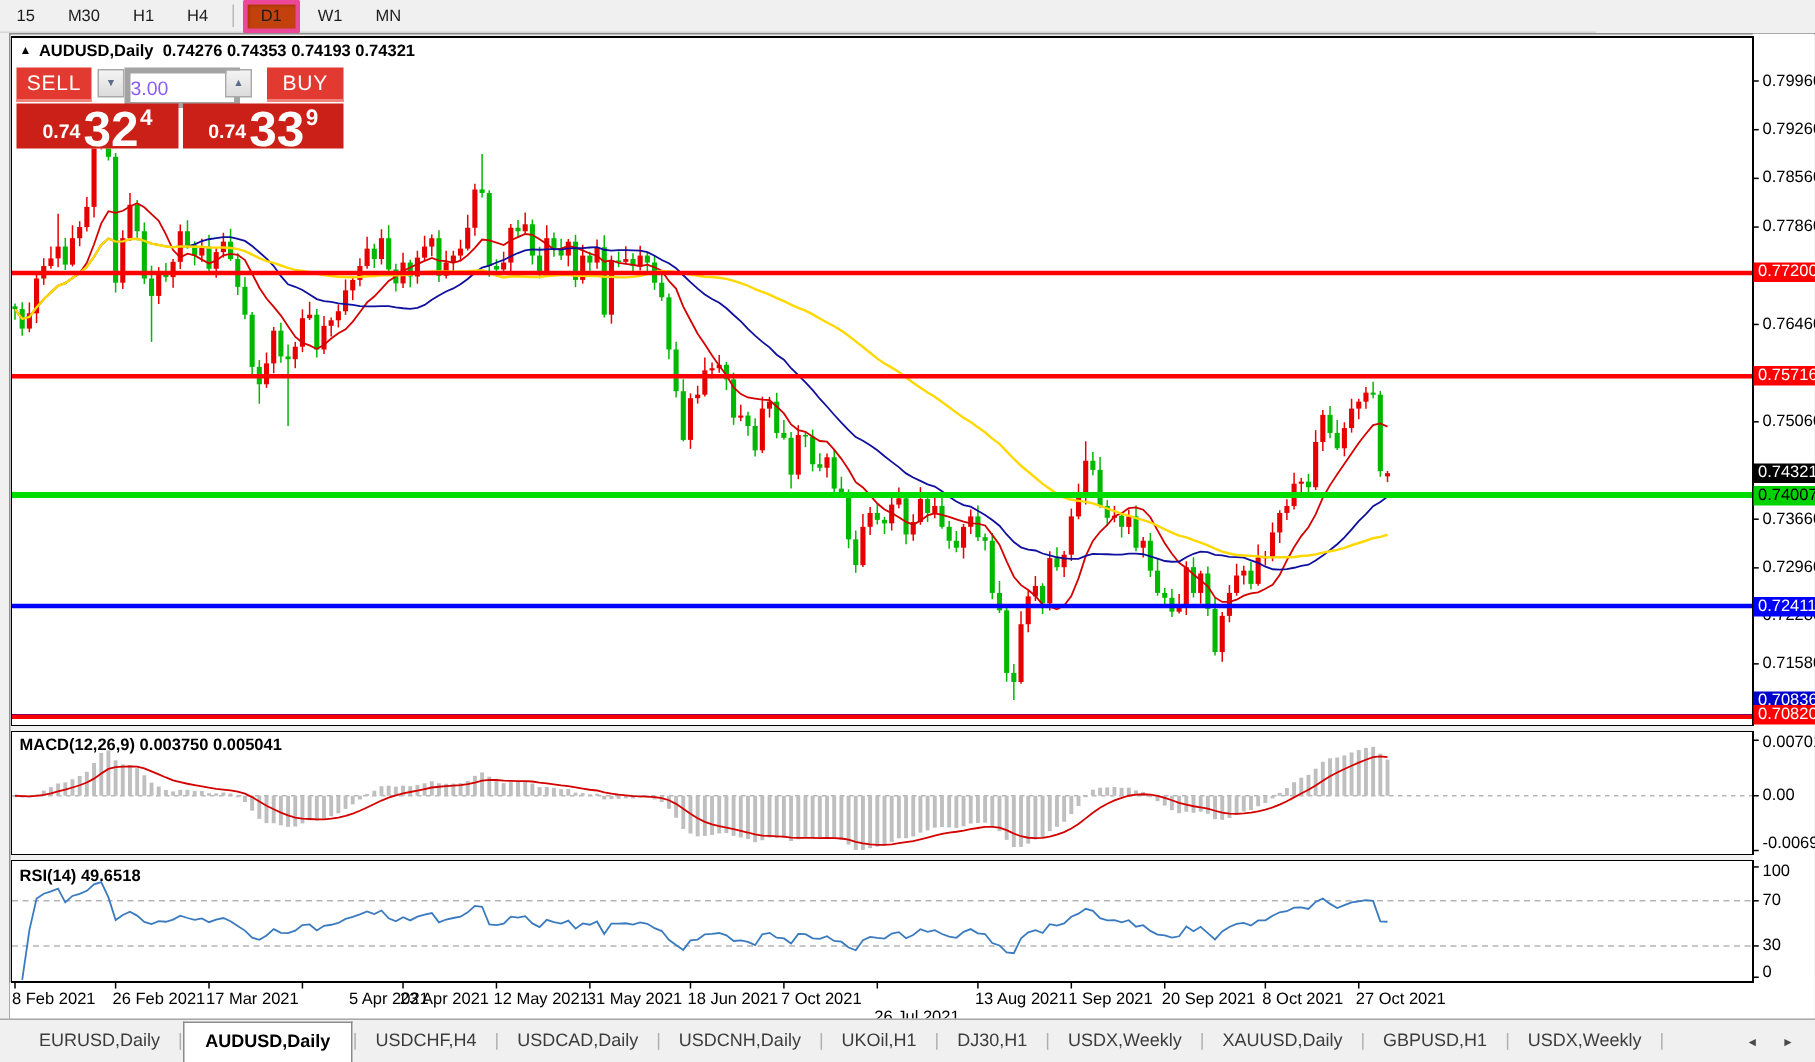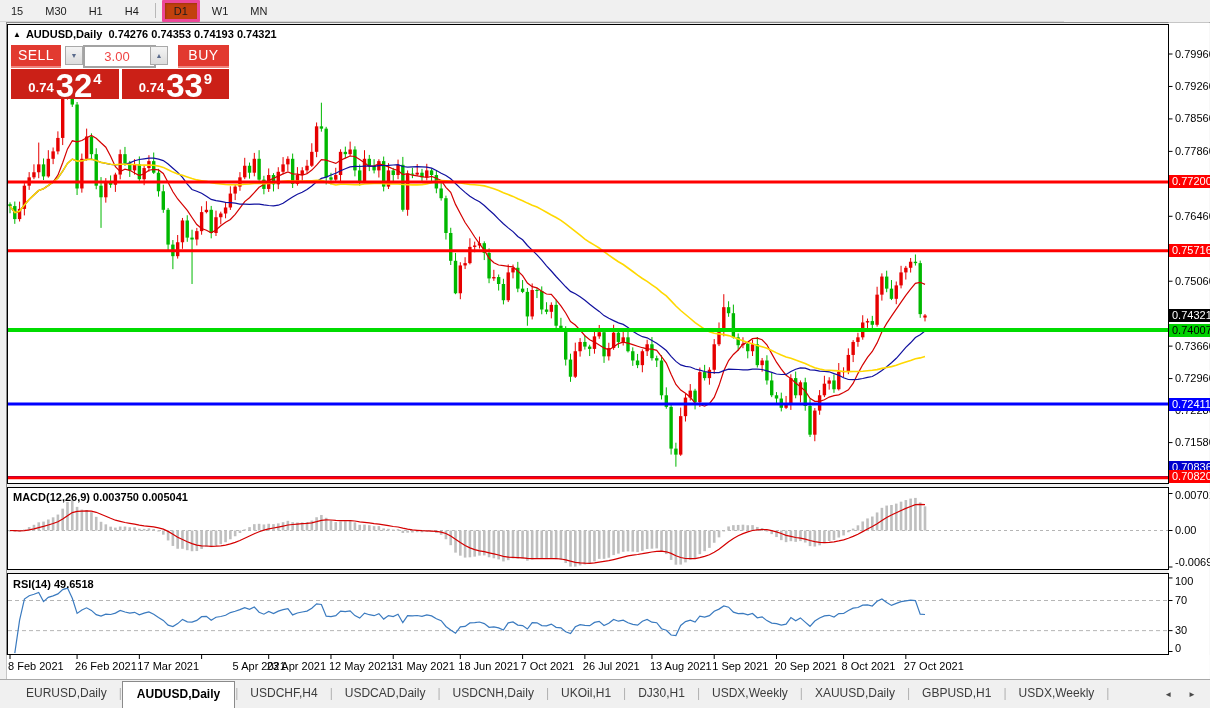--- a/index.html
+++ b/index.html
@@ -32,22 +32,22 @@
   #trade-panel{position:absolute;left:11px;top:44px;width:218px;height:55px;background:#fff;z-index:20}
   #trade-panel>div{position:absolute}
   .tp-btn{color:#fff;font-size:14px;letter-spacing:.5px;text-align:center;line-height:21px;
           background:#e23a30;border-bottom:2px solid #f0847d;cursor:default}
   .tp-sell{left:0;top:1px;width:50px;height:21px}
   .tp-buy{left:167px;top:1px;width:51px;height:21px}
   .tp-spin{background:linear-gradient(#f4f4f4,#dcdcdc);border:1px solid #a9a9a9;text-align:center;
            color:#5a6b8c;font-size:7px;line-height:17px}
   .tp-down{left:54px;top:2px;width:16px;height:17px}
   .tp-up{left:139px;top:2px;width:16px;height:17px}
-  .tp-vol{left:72px;top:1px;width:64px;height:19px;background:#fff;border:2px solid #a3a3a3;
-          font-size:13px;color:#ef4444;text-align:center;padding-right:5px;line-height:19px}
+  .tp-vol{left:72px;top:1px;width:64px;height:19px;background:#fff;border:4px solid #a3a3a3;
+          font-size:13px;color:#8b5cf6;text-align:left;padding-right:5px;line-height:19px}
   .tp-quote{color:#fff;background:#cb2017;display:flex;align-items:flex-end;justify-content:center;overflow:visible}
   .tp-quote-sell{left:0;top:25px;width:108px;height:30px}
   .tp-quote-buy{left:111px;top:25px;width:107px;height:30px}
   .tp-prefix{font-size:13px;font-weight:bold;margin:0 2px 4px 0}
   .tp-big{font-size:33px;font-weight:bold;line-height:26px}
   .tp-sup{font-size:15px;font-weight:bold;transform:translateY(-12px);margin-left:1px}
 
   
   #tabbar{position:absolute;left:0;top:679px;width:1210px;height:29px;background:#f0f0f0;border-top:1px solid #a8a8a8;
           display:flex;align-items:stretch;font-size:12px;color:#3c3c3c;padding-left:14px;box-sizing:border-box;z-index:30}
@@ -747,21 +747,21 @@
     <div class="axis-badge" style="top: 470.322px; background: rgb(255, 0, 0); color: rgb(255, 255, 255);">0.70820</div>
     <div class="date-label" style="left: 8px;">8 Feb 2021</div>
     <div class="date-label" style="left: 75.0684px;">26 Feb 2021</div>
     <div class="date-label" style="left: 137.346px;">17 Mar 2021</div>
     <div class="date-label" style="left: 199.624px; margin-left: 33px;">5 Apr 2021</div>
     <div class="date-label" style="left: 266.692px;">23 Apr 2021</div>
     <div class="date-label" style="left: 328.97px;">12 May 2021</div>
     <div class="date-label" style="left: 391.248px;">31 May 2021</div>
     <div class="date-label" style="left: 458.316px;">18 Jun 2021</div>
     <div class="date-label" style="left: 520.594px;">7 Oct 2021</div>
-    <div class="date-label" style="left: 582.872px;">26 Jul 2021</div>
+    <div class="date-label" style="left: 582.872px; margin-top: 12px;">26 Jul 2021</div>
     <div class="date-label" style="left: 649.94px;">13 Aug 2021</div>
     <div class="date-label" style="left: 712.218px; text-align: center;">1 Sep 2021</div>
     <div class="date-label" style="left: 774.496px;">20 Sep 2021</div>
     <div class="date-label" style="left: 841.564px;">8 Oct 2021</div>
     <div class="date-label" style="left: 903.842px;">27 Oct 2021</div>
   </div>
 
 <div id="trade-panel">
   <div class="tp-btn tp-sell">SELL</div>
   <div class="tp-spin tp-down"><span>▼</span></div>

